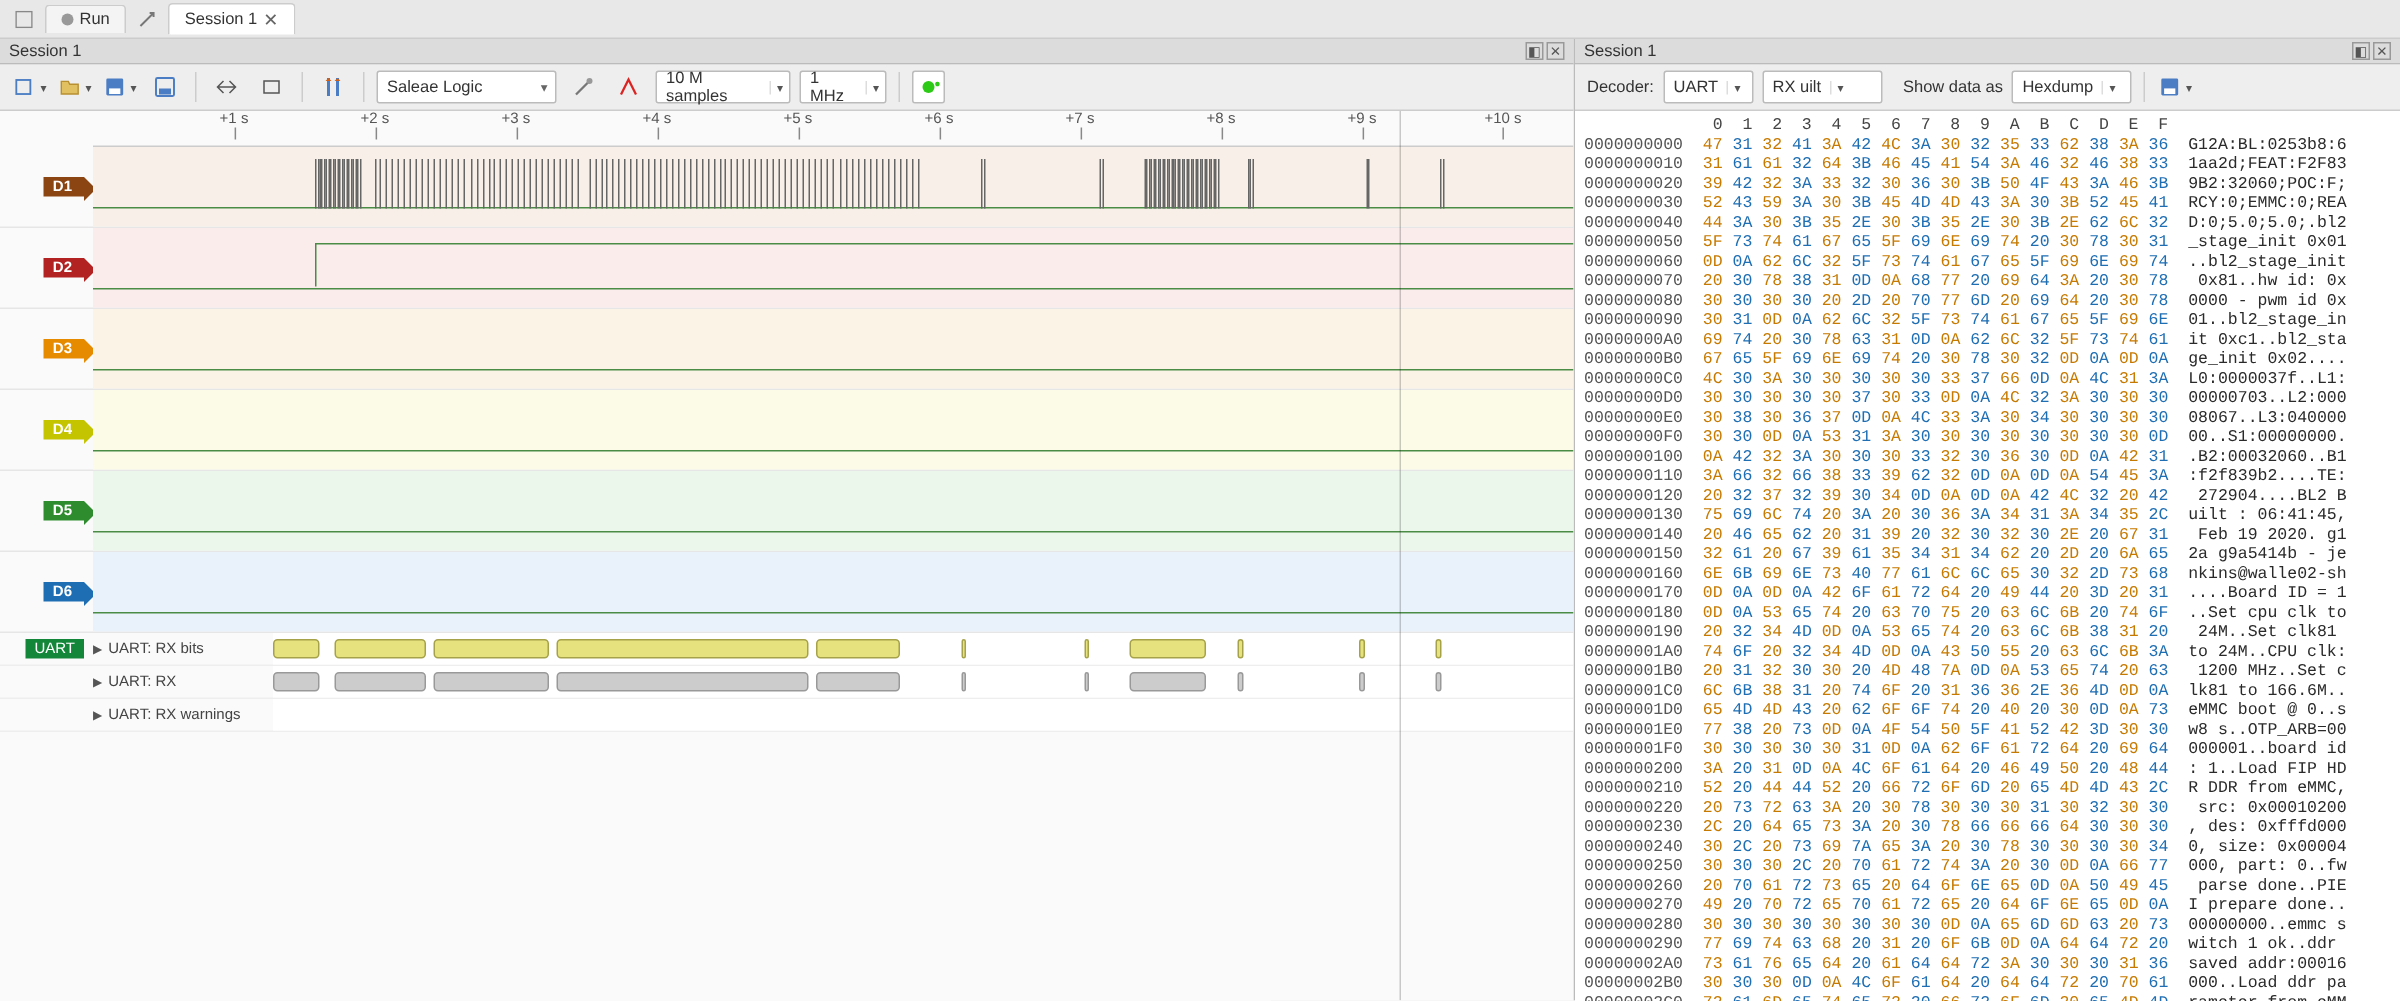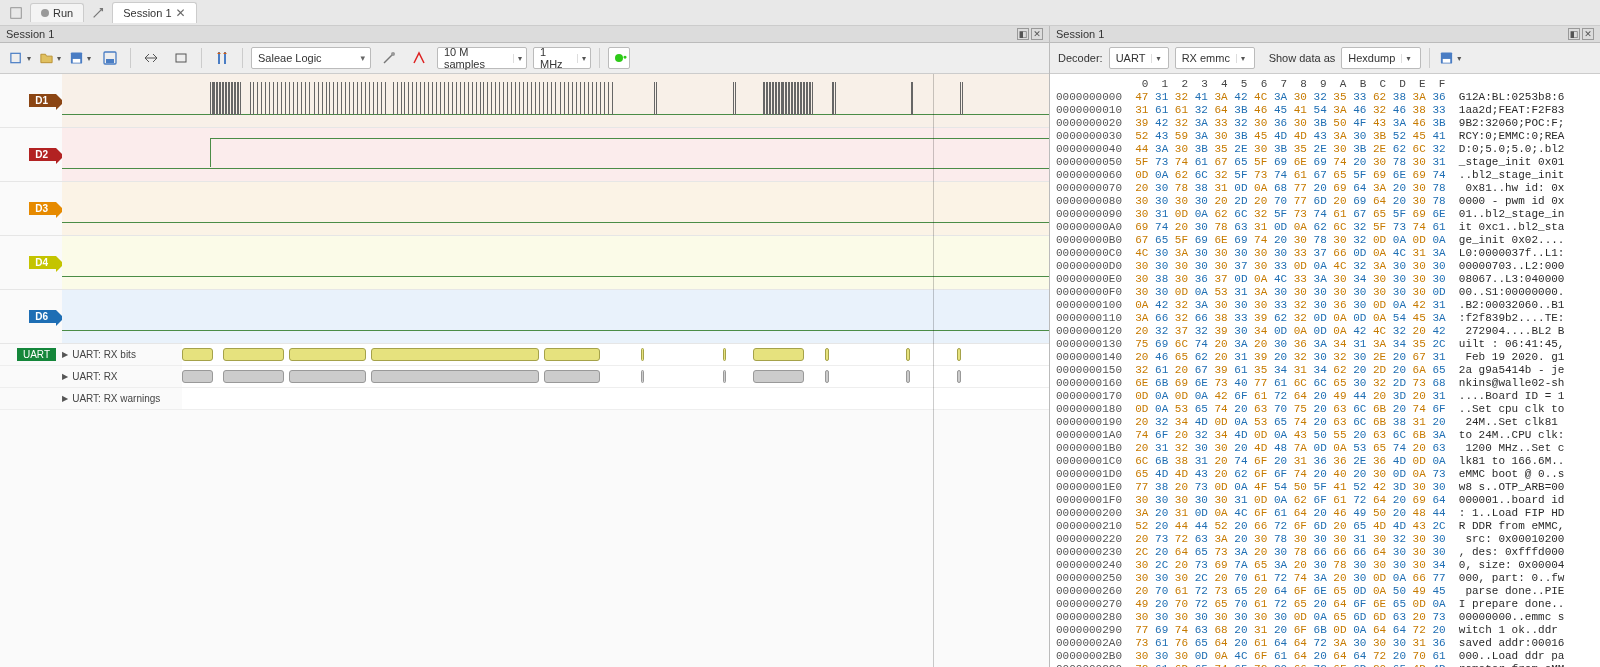--- a/index.html
+++ b/index.html
@@ -179,20 +179,33 @@
         </span>
       <span class="combo rate">
           <span>1 MHz</span>
           <span class="dd">▾</span>
         </span>
       <span class="tb-sep"></span>
       <span class="rec-btn"></span>
     </div>
 
     <div class="timeline-area">
+      <div class="ruler">
+
+      <div class="major" style="left: 9.52381%;">+1 s</div>
+          <div class="major" style="left: 19.0476%;">+2 s</div>
+          <div class="major" style="left: 28.5714%;">+3 s</div>
+          <div class="major" style="left: 38.0952%;">+4 s</div>
+          <div class="major" style="left: 47.619%;">+5 s</div>
+          <div class="major" style="left: 57.1429%;">+6 s</div>
+          <div class="major" style="left: 66.6667%;">+7 s</div>
+          <div class="major" style="left: 76.1905%;">+8 s</div>
+          <div class="major" style="left: 85.7143%;">+9 s</div>
+          <div class="major" style="left: 95.2381%;">+10 s</div>
+        </div>
       <div class="channels">
 
           <div class="channel ch-d1">
             <div class="ch-label">
               <span class="tag">D1</span>
             </div>
             <div class="ch-track">
               <div class="trace-line"></div>
               <div class="burst" style="left: 15%; width: 1px;"></div>
               <div class="burst" style="left: 15.15%; width: 1px;"></div>
@@ -372,20 +385,28 @@
             </div>
           </div>
           <div class="channel ch-d4">
             <div class="ch-label">
               <span class="tag">D4</span>
             </div>
             <div class="ch-track">
               <div class="trace-line"></div>
             </div>
           </div>
+          <div class="channel ch-d5">
+            <div class="ch-label">
+              <span class="tag">D5</span>
+            </div>
+            <div class="ch-track">
+              <div class="trace-line"></div>
+            </div>
+          </div>
           <div class="channel ch-d6">
             <div class="ch-label">
               <span class="tag">D6</span>
             </div>
             <div class="ch-track">
               <div class="trace-line"></div>
             </div>
           </div>
         </div>
       <div class="decoder-rows">
@@ -454,21 +475,21 @@
           <span>✕</span>
         </span>
     </div>
     <div class="right-toolbar">
       <span>Decoder:</span>
       <span class="combo" style="width:60px">
           <span>UART</span>
           <span class="dd">▾</span>
         </span>
       <span class="combo" style="width:80px">
-          <span>RX emmc</span>
+          <span>RX uilt</span>
           <span class="dd">▾</span>
         </span>
       <span style="margin-left:8px">Show data as</span>
       <span class="combo" style="width:80px">
           <span>Hexdump</span>
           <span class="dd">▾</span>
         </span>
       <span class="tb-sep"></span>
       <span class="tb-btn dd">
           <svg class="icon-svg" viewBox="0 0 16 16">

